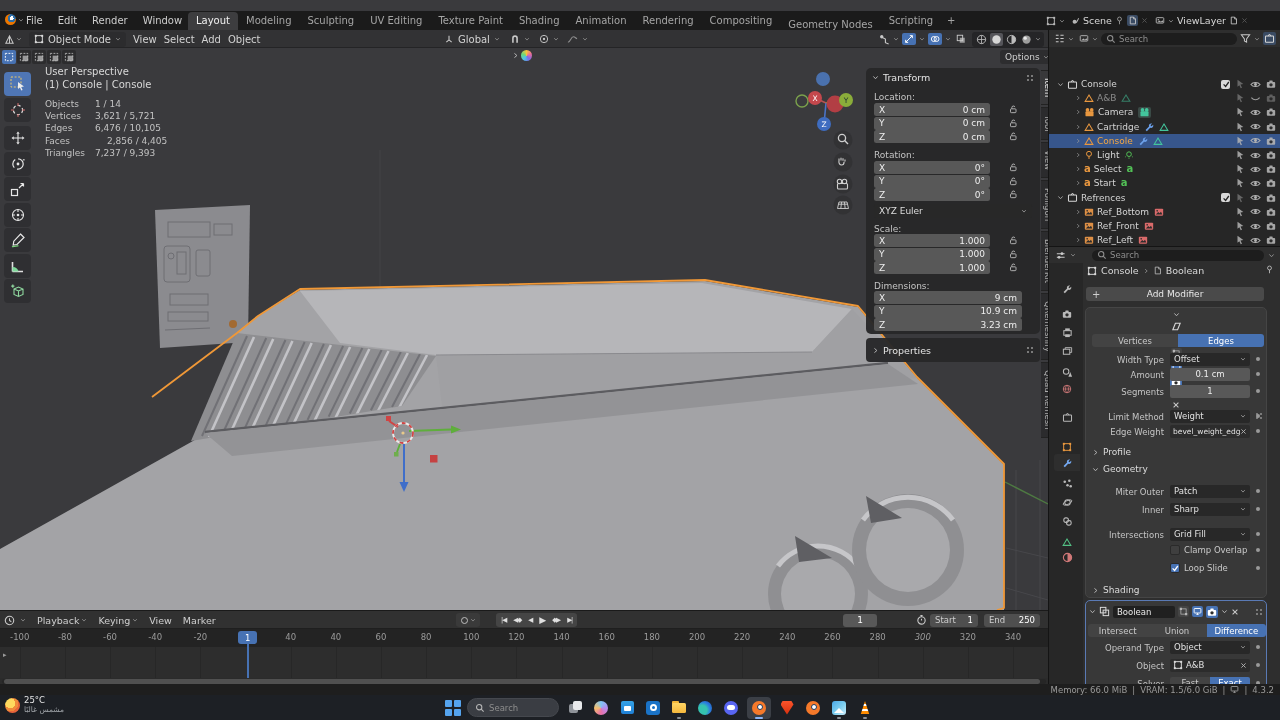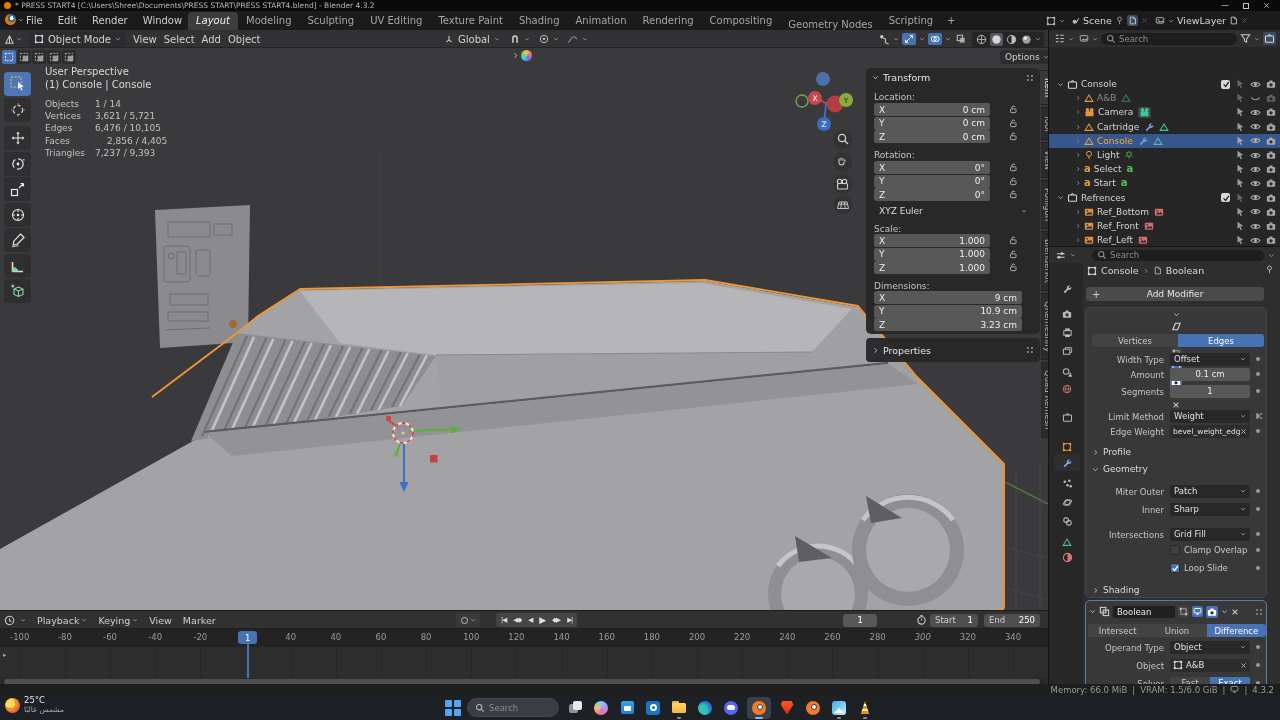--- a/index.html
+++ b/index.html
@@ -85,52 +85,39 @@
       <line x1="398" y1="427" x2="389" y2="421" stroke="#cf4444" stroke-width="2"></line>
       <rect x="386" y="416" width="5" height="5" fill="#cf4444"></rect>
       <line x1="400" y1="444" x2="397" y2="452" stroke="#5fae3c" stroke-width="2"></line>
       <rect x="394" y="452" width="4.5" height="4.5" fill="#6fae4c"></rect>
       <rect x="430" y="455" width="7.5" height="7.5" fill="#c54242"></rect>
       <circle cx="403" cy="433" r="10" fill="none" stroke="#e9e9e9" stroke-width="1.8"></circle>
       <circle cx="403" cy="433" r="10" fill="none" stroke="#cf4444" stroke-width="1.8" stroke-dasharray="3.8 3.8"></circle>
       <circle cx="403" cy="433" r="1.6" fill="#e9c98a"></circle>
     </svg>
 
-  <div id="titlebar" class="abs row" style="left:0;top:0;width:1280px;height:11px;background:#0a0a0a;z-index:10;padding-left:4px">
-    <span id="tb-logo" style="width:7px;height:7px;border-radius:50%;background:#ea7600;display:inline-block;margin-right:4px"></span>
-    <span id="titletext" style="font-size:7.5px;color:#b9b9b9;white-space:nowrap">* PRESS START4 [C:\Users\Shree\Documents\PRESS START\PRESS START4.blend] - Blender 4.3.2</span>
-    <span class="row" style="margin-left:auto;gap:14px;padding-right:10px">
-      <span style="font-size:8px;color:#c9c9c9;line-height:4px">—</span>
-      <span style="width:6px;height:6px;border:1px solid #c9c9c9;display:inline-block"></span>
-      <span id="closex">
-          <svg width="7" height="7" viewBox="0 0 10 10" style="display:block">
-            <path d="M2 2 L8 8 M8 2 L2 8" stroke="#c9c9c9" stroke-width="1.3"></path>
-          </svg>
-        </span>
-    </span>
-  </div>
 
   <div id="topbar" class="abs" style="left:0;top:11px;width:1280px;height:19px;background:#1b1b1b;z-index:10">
       <div style="position: absolute; left: 5px; top: 3px; display: flex; align-items: center; gap: 2px;">
         <div style="width: 11px; height: 11px; border-radius: 50%; background: radial-gradient(circle at 60% 38%, rgb(255, 255, 255) 0px, rgb(255, 255, 255) 2px, rgb(47, 111, 168) 2px, rgb(47, 111, 168) 4px, rgb(234, 118, 0) 4px);"></div>
         <span>
           <svg width="6" height="6" viewBox="0 0 10 10" style="display:block">
             <path d="M2 3.5 L5 6.8 8 3.5" fill="none" stroke="#8d8d8d" stroke-width="1.4"></path>
           </svg>
         </span>
       </div>
       <div style="position: absolute; left: 26px; top: 0px; height: 19px; display: flex; align-items: center; gap: 15px; font-size: 10px; color: rgb(205, 205, 205);">
         <span>File</span>
         <span>Edit</span>
         <span>Render</span>
         <span>Window</span>
         <span>Help</span>
       </div>
       <div style="position: absolute; left: 188px; top: 0px; height: 19px; display: flex; align-items: flex-end; font-size: 10px;">
-        <span style="padding: 3px 8px 4px; border-radius: 4px 4px 0px 0px; color: rgb(240, 240, 240); background: rgb(61, 61, 63); font-style: italic;">Layout</span>
+        <span style="padding: 3px 8px 4px; border-radius: 4px 4px 0px 0px; color: rgb(240, 240, 240); background: rgb(61, 61, 63);">Layout</span>
         <span style="padding: 3px 8px 4px; border-radius: 4px 4px 0px 0px; color: rgb(165, 165, 165); background: transparent;">Modeling</span>
         <span style="padding: 3px 8px 4px; border-radius: 4px 4px 0px 0px; color: rgb(165, 165, 165); background: transparent;">Sculpting</span>
         <span style="padding: 3px 8px 4px; border-radius: 4px 4px 0px 0px; color: rgb(165, 165, 165); background: transparent;">UV Editing</span>
         <span style="padding: 3px 8px 4px; border-radius: 4px 4px 0px 0px; color: rgb(165, 165, 165); background: transparent;">Texture Paint</span>
         <span style="padding: 3px 8px 4px; border-radius: 4px 4px 0px 0px; color: rgb(165, 165, 165); background: transparent;">Shading</span>
         <span style="padding: 3px 8px 4px; border-radius: 4px 4px 0px 0px; color: rgb(165, 165, 165); background: transparent;">Animation</span>
         <span style="padding: 3px 8px 4px; border-radius: 4px 4px 0px 0px; color: rgb(165, 165, 165); background: transparent;">Rendering</span>
         <span style="padding: 3px 8px 4px; border-radius: 4px 4px 0px 0px; color: rgb(165, 165, 165); background: transparent;">Compositing</span>
         <span style="padding: 3px 8px 0; border-radius: 4px 4px 0px 0px; color: rgb(165, 165, 165); background: transparent;">Geometry Nodes</span>
         <span style="padding: 3px 8px 4px; border-radius: 4px 4px 0px 0px; color: rgb(165, 165, 165); background: transparent;">Scripting</span>

